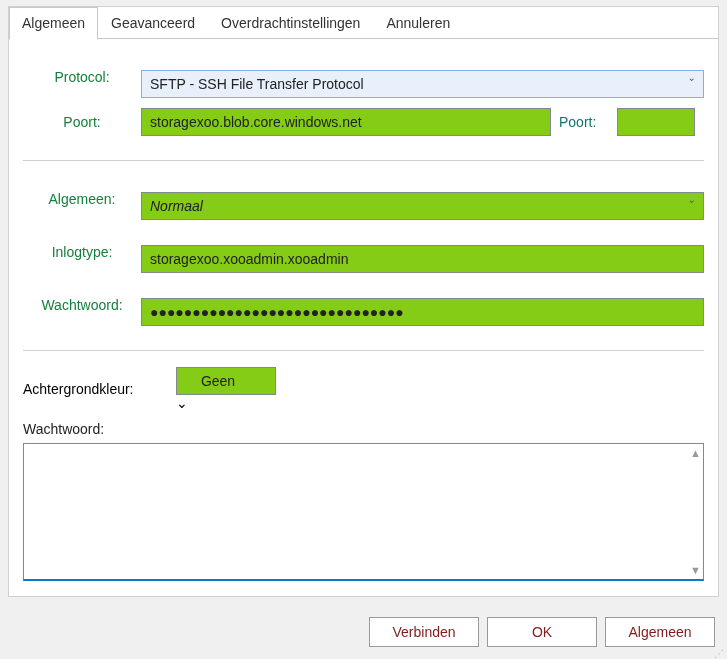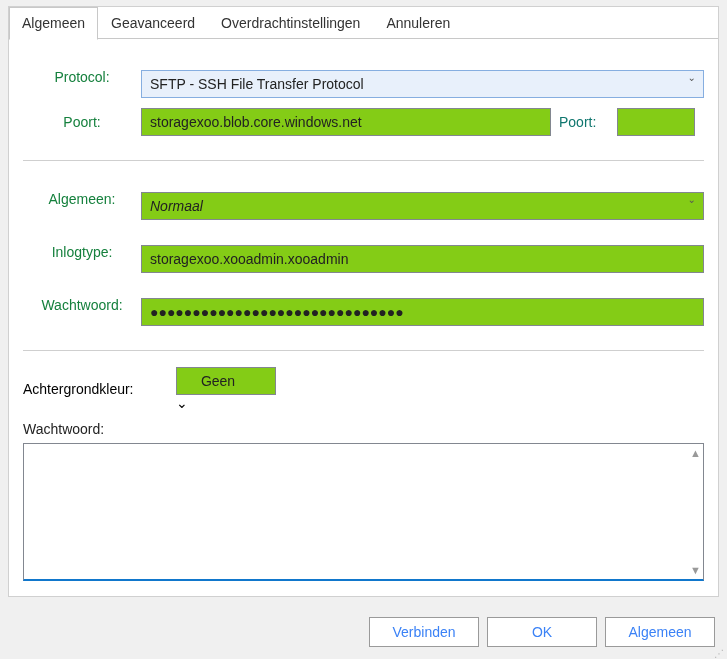--- a/index.html
+++ b/index.html
@@ -168,21 +168,21 @@
       gap: 8px;
       padding: 12px 12px 12px 12px;
       background: #f0f0f0;
     }
     .btn {
       min-width: 110px;
       height: 30px;
       background: #ffffff;
       border: 1px solid #9a9a9a;
       cursor: pointer;
-      color: #3b82f6;
+      color: #7f1d1d;
       padding: 0 10px;
     }
     .resize-grip {
       position: absolute;
       right: 2px;
       bottom: 2px;
       color: #b8b8b8;
       font-size: 10px;
       line-height: 6px;
       letter-spacing: 1px;

